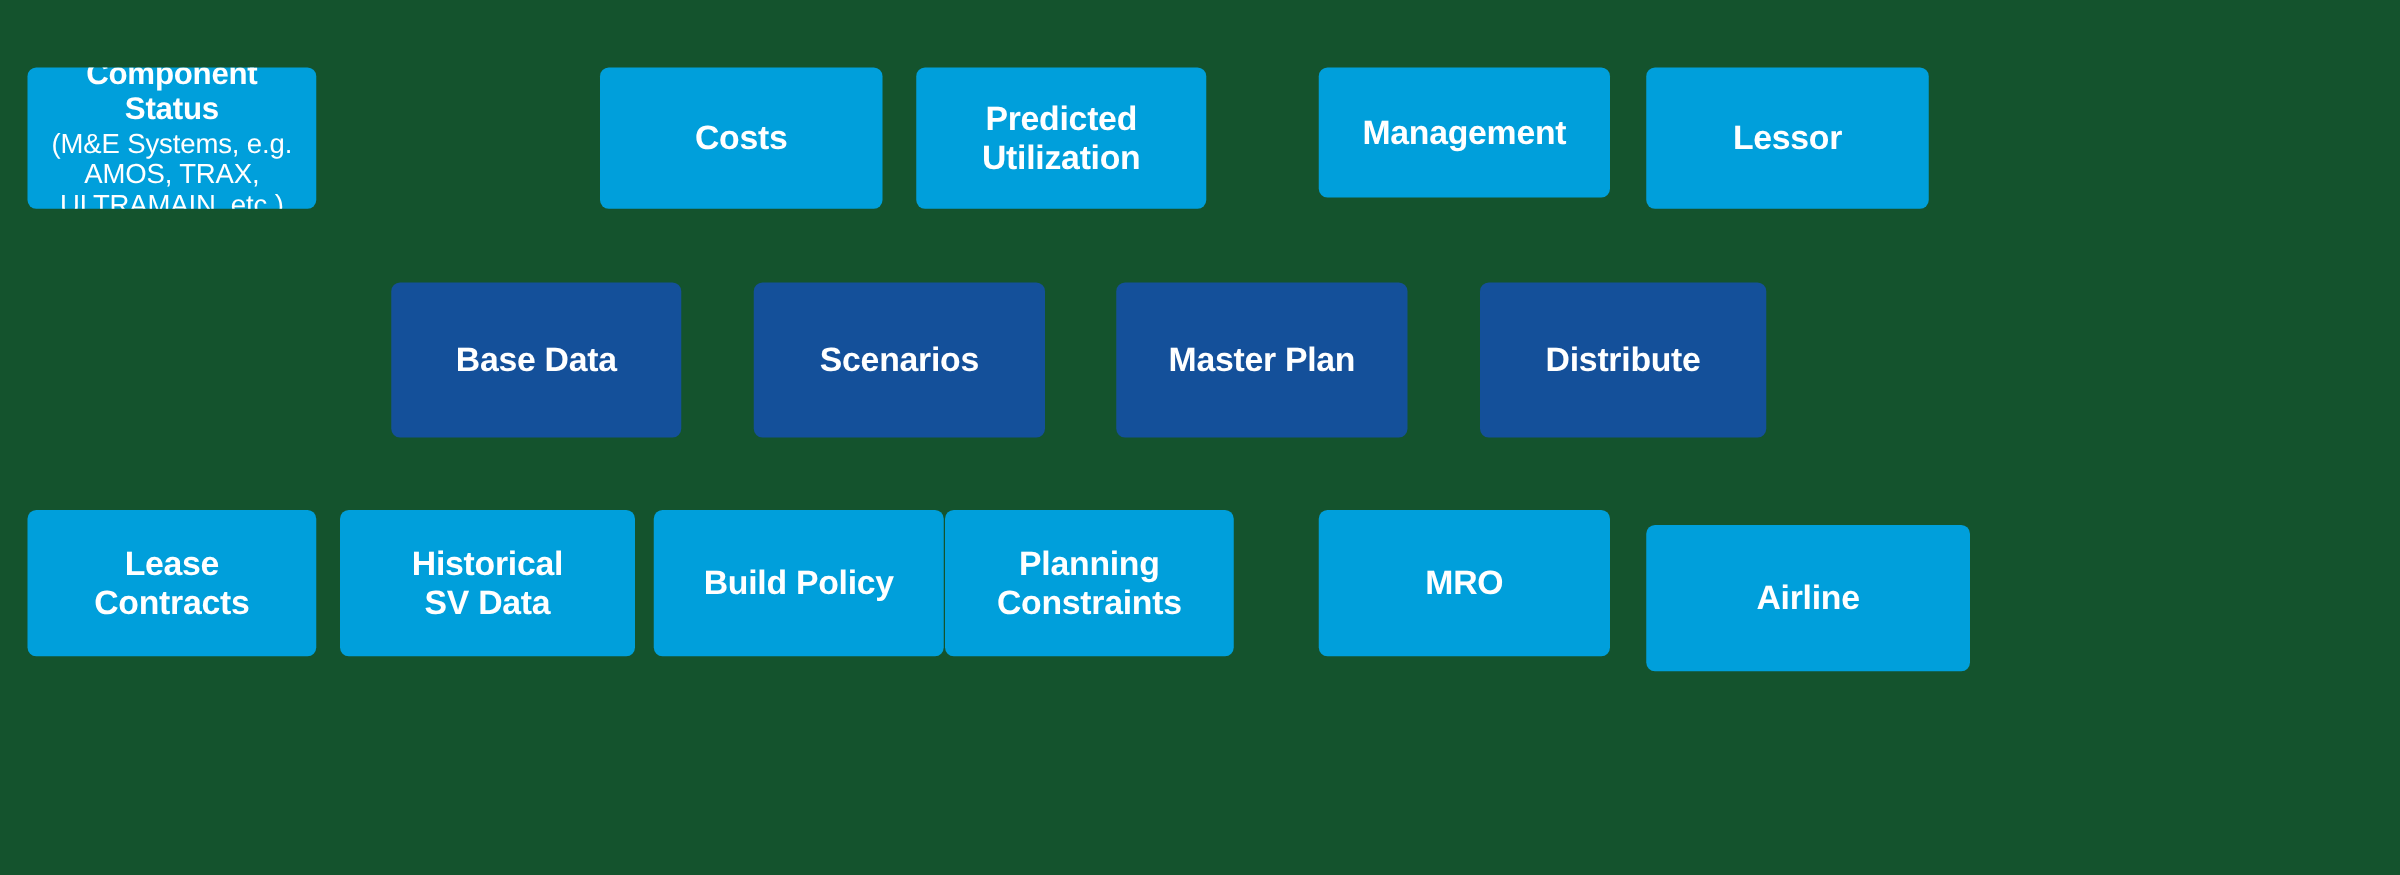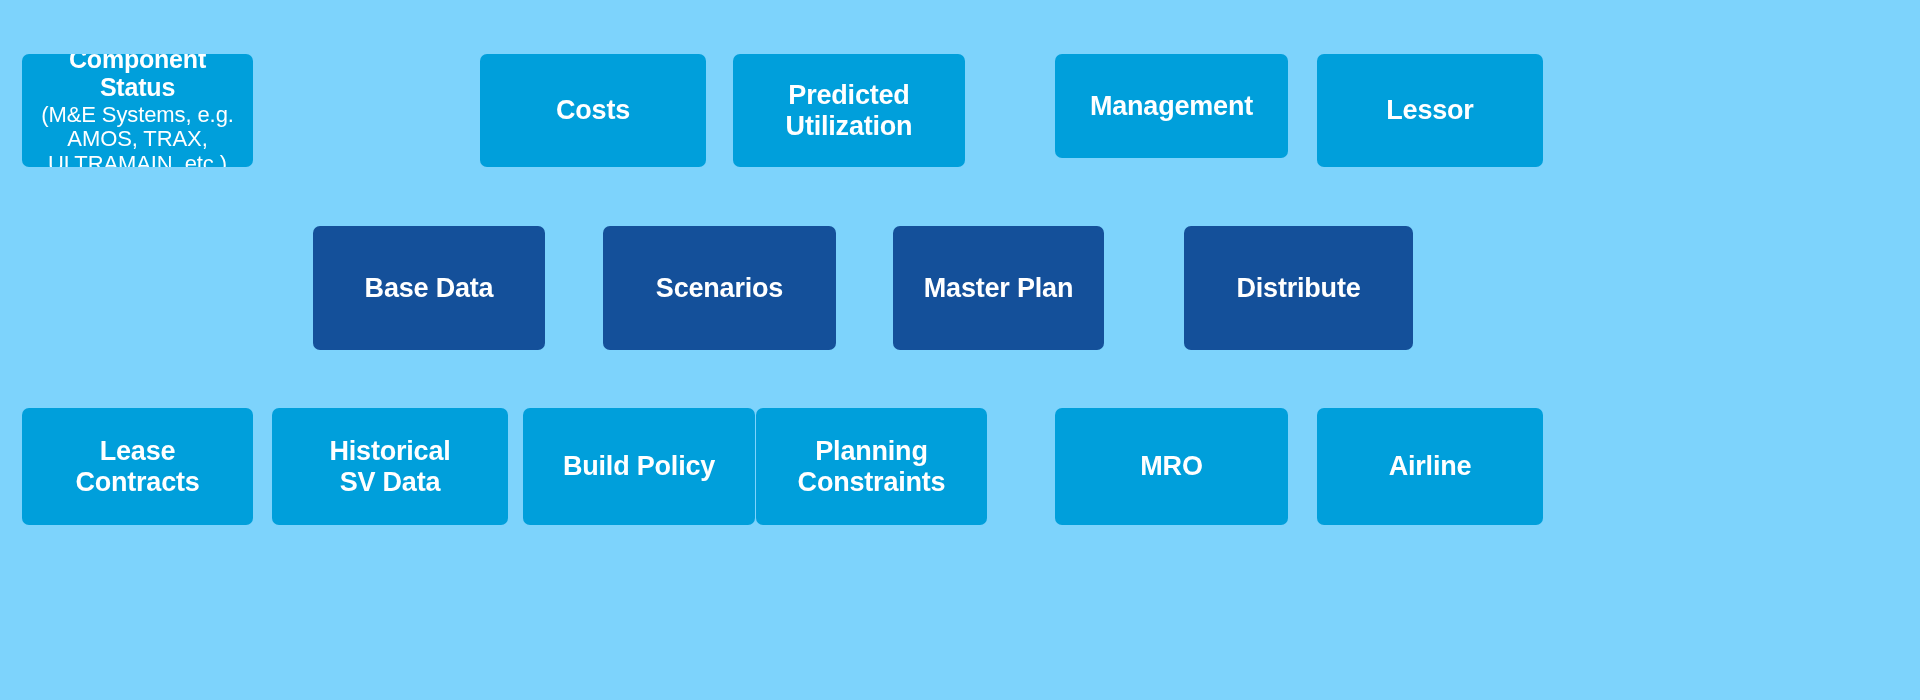--- a/index.html
+++ b/index.html
@@ -13,21 +13,21 @@
     height: 700px;
     overflow: hidden;
     font-family: "Liberation Sans", sans-serif;
     -webkit-font-smoothing: antialiased;
   }
 
   #canvas {
     position: relative;
     width: 1920px;
     height: 700px;
-    background: #7dd3fc;
+    background: #14532d;
   }
 
   .node {
     position: absolute;
     box-sizing: border-box;
     border-radius: 7px;
     display: flex;
     flex-direction: column;
     align-items: center;
     justify-content: center;
@@ -62,30 +62,30 @@
   #n-component-status   { left: 22px;   top: 54px;  width: 231px; height: 113px; }
   #n-costs              { left: 480px;  top: 54px;  width: 226px; height: 113px; }
   #n-predicted-util     { left: 733px;  top: 54px;  width: 232px; height: 113px; }
   #n-management         { left: 1055px; top: 54px;  width: 233px; height: 104px; }
   #n-lessor             { left: 1317px; top: 54px;  width: 226px; height: 113px; }
 
   
   #n-performance-params { left: 22px;   top: 276px; width: 231px; height: 74px;  }
   #n-base-data          { left: 313px;  top: 226px; width: 232px; height: 124px; }
   #n-scenarios          { left: 603px;  top: 226px; width: 233px; height: 124px; }
-  #n-master-plan        { left: 893px;  top: 226px; width: 211px; height: 124px; }
+  #n-master-plan        { left: 893px;  top: 226px; width: 233px; height: 124px; }
   #n-distribute         { left: 1184px; top: 226px; width: 229px; height: 124px; }
 
   
   #n-lease-contracts    { left: 22px;   top: 408px; width: 231px; height: 117px; }
   #n-historical-sv      { left: 272px;  top: 408px; width: 236px; height: 117px; }
   #n-build-policy       { left: 523px;  top: 408px; width: 232px; height: 117px; }
   #n-planning-constr    { left: 756px;  top: 408px; width: 231px; height: 117px; }
   #n-mro                { left: 1055px; top: 408px; width: 233px; height: 117px; }
-  #n-airline            { left: 1317px; top: 408px; width: 226px; height: 117px; }
+  #n-airline            { left: 1317px; top: 420px; width: 259px; height: 117px; }
 </style>
 </head>
 <body>
 
 <div id="canvas">
 
   <div class="node light has-sub" id="n-component-status">
     <span class="title">Component Status</span>
     <span class="subtitle">(M&amp;E Systems, e.g.
 AMOS, TRAX,

